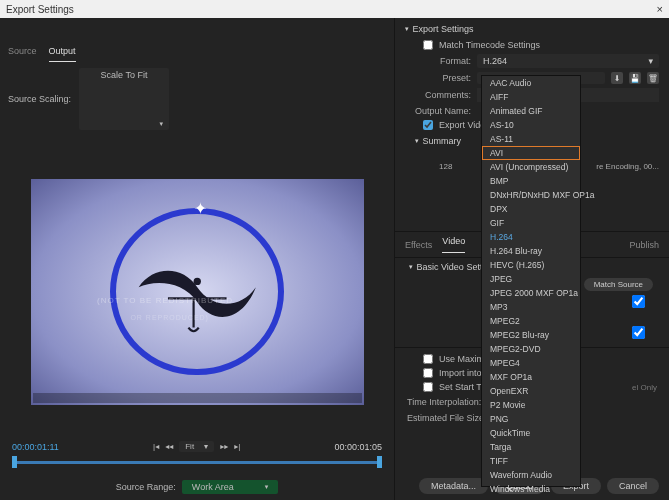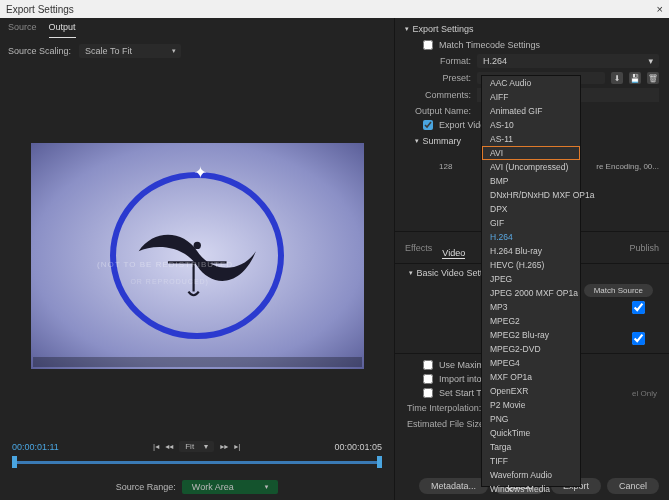--- a/index.html
+++ b/index.html
@@ -3,25 +3,25 @@
 <meta charset="utf-8">
 <style>
 * { margin: 0; padding: 0; box-sizing: border-box; font-family: "Segoe UI", Arial, sans-serif; }
 body { background: #1f1f1f; color: #b8b8b8; font-size: 9px; width: 669px; height: 500px; overflow: hidden; }
 .window { width: 100%; height: 100%; display: flex; flex-direction: column; }
 .titlebar { height: 18px; display: flex; align-items: center; padding: 0 6px; background: #f0f0f0; color: #333; font-size: 10px; justify-content: space-between; }
 .titlebar .close { font-size: 11px; cursor: pointer; }
 .main { flex: 1; display: flex; background: #232323; height: calc(100% - 18px); }
 .left { width: 395px; display: flex; flex-direction: column; border-right: 1px solid #151515; }
 .right { flex: 1; display: flex; flex-direction: column; overflow: hidden; }
-.tabs { display: flex; height: 20px; padding: 4px 8px 0 8px; gap: 12px; }
+.tabs { display: flex; height: 20px; padding: 4px 8px 0 8px; gap: 12px; margin-top: 24px; }
 .tab { color: #888; font-size: 9px; cursor: pointer; padding-bottom: 2px; }
 .tab.active { color: #ddd; border-bottom: 1px solid #ddd; }
 .scaling-row { display: flex; align-items: center; gap: 8px; padding: 6px 8px; font-size: 9px; }
-.scaling-row .dd { background: #2a2a2a; color: #bbb; padding: 2px 6px; border-radius: 2px; display: flex; align-items: center; gap: 40px; position: relative; min-width: 90px; }
+.scaling-row .dd { background: #2a2a2a; color: #bbb; padding: 2px 6px; border-radius: 2px; display: flex; align-items: center; gap: 40px; position: relative; min-width: 90px; flex-direction: column; }
 .dd .chev { font-size: 7px; margin-left: auto; }
 .preview-area { flex: 1; display: flex; align-items: center; justify-content: center; padding: 10px 10px 0 10px; }
 .preview { width: 333px; height: 226px; background: #fff; position: relative; display: flex; align-items: center; justify-content: center; }
 .preview-canvas { width: 100%; height: 100%; position: relative; background: radial-gradient(ellipse at center, #d5d7f0 0%, #8b90c6 70%, #5b5f99 100%); }
 .circle { position: absolute; top: 13%; left: 24%; width: 52%; height: 74%; border: 6px solid #2b3acf; border-radius: 50%; }
 .star { position: absolute; top: 9%; left: 49%; color: #fff; font-size: 16px; }
 .flourish { position: absolute; top: 35%; left: 28%; width: 44%; text-align: center; }
 .flourish svg { width: 100%; height: auto; }
 .wm1 { position: absolute; top: 52%; left: 20%; color: rgba(255,255,255,0.35); font-size: 8px; letter-spacing: 1px; }
 .wm2 { position: absolute; top: 60%; left: 30%; color: rgba(255,255,255,0.25); font-size: 7px; letter-spacing: 1px; }
@@ -44,21 +44,21 @@
 .checkbox-row input[type=checkbox] { width: 10px; height: 10px; accent-color: #4aa5e0; }
 .field-row { display: flex; align-items: center; padding: 2px 10px 2px 10px; font-size: 9px; }
 .field-row .lab { width: 72px; text-align: right; color: #aaa; padding-right: 6px; }
 .field-row .val { flex: 1; color: #4aa5e0; position: relative; }
 .field-row .dd2 { background: #2a2a2a; color: #ccc; padding: 2px 6px; border-radius: 2px; display: flex; align-items: center; justify-content: space-between; min-width: 100px; }
 .icons-right { display: flex; gap: 6px; padding-left: 6px; align-items: center; }
 .icon-mini { width: 12px; height: 12px; background: #444; border-radius: 2px; display: flex; align-items: center; justify-content: center; font-size: 8px; color: #ccc; }
 .summary-row { padding: 1px 10px 1px 44px; font-size: 8px; color: #aaa; text-align: center; }
 .tabs2 { display: flex; gap: 10px; padding: 4px 10px; font-size: 9px; align-items: center; border-top: 1px solid #151515; border-bottom: 1px solid #151515; margin-top: 4px; }
 .tabs2 .t { color: #888; cursor: pointer; }
-.tabs2 .t.active { color: #ddd; border-bottom: 1px solid #ddd; padding-bottom: 0; margin-top: 12px; }
+.tabs2 .t.active { color: #ddd; border-bottom: 1px solid #ddd; padding-bottom: 6px; }
 .tabs2 .sp { flex: 1; }
 .match-btn { background: #3a3a3a; color: #ccc; border-radius: 10px; padding: 2px 10px; font-size: 8px; cursor: pointer; }
 .chk-side { float: right; margin-right: 12px; }
 .btn-row { display: flex; gap: 6px; padding: 6px 10px; justify-content: flex-end; align-items: center; margin-top: auto; }
 .btn { background: #3a3a3a; color: #ccc; border-radius: 10px; padding: 3px 12px; font-size: 9px; cursor: pointer; border: none; }
 .btn.primary { background: #4a4a4a; color: #fff; }
 .lower-left-chk { padding-left: 16px; }
 .lower-left-chk .checkbox-row { padding-left: 12px; padding-top: 2px; padding-bottom: 2px; }
 .lower-row { display: flex; align-items: center; padding: 3px 10px 3px 12px; font-size: 9px; gap: 6px; }
 .lower-row .lab2 { color: #aaa; }

